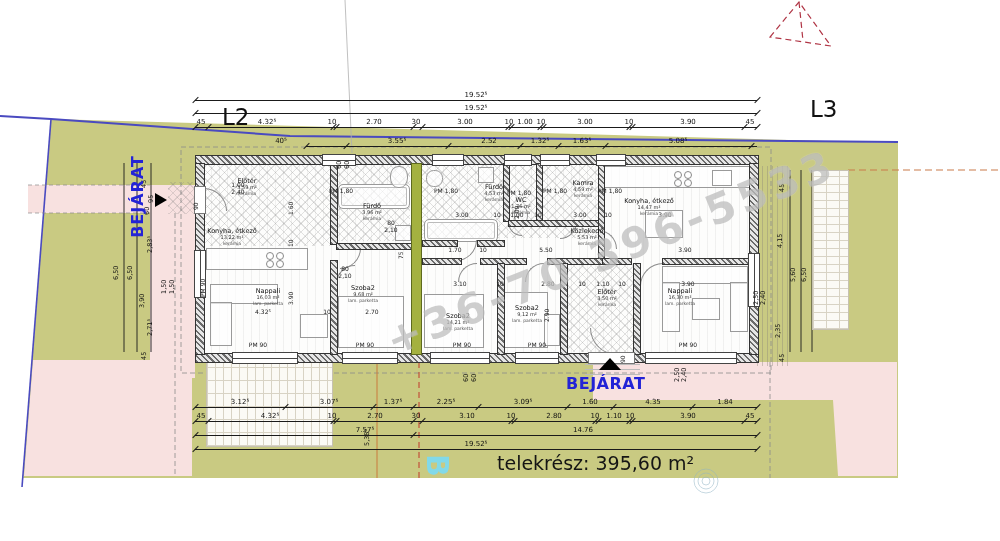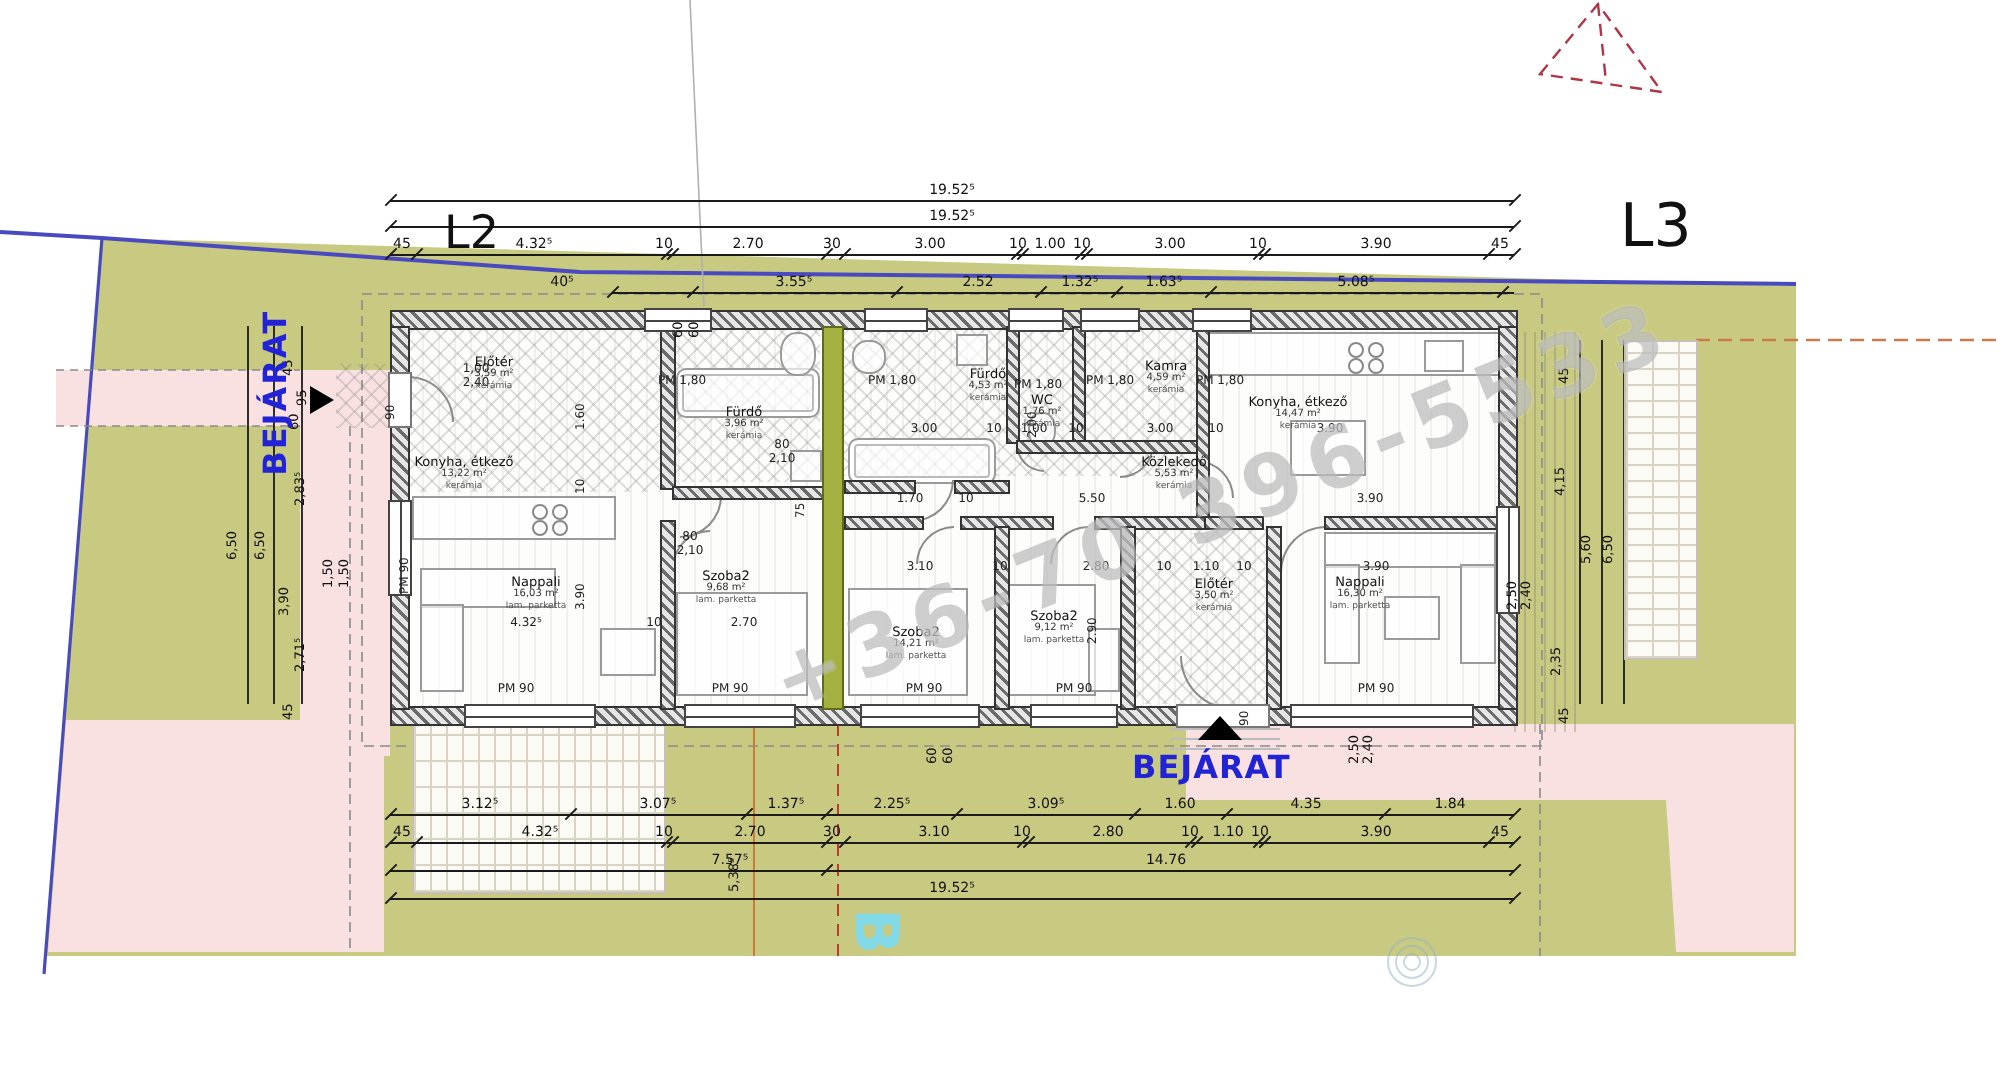--- a/index.html
+++ b/index.html
@@ -48,21 +48,21 @@
   .winlab{position:absolute;transform:translateX(-50%);font-size:6px;color:#222;white-space:nowrap;}
   .winlab.r{transform:rotate(-90deg);transform-origin:left bottom;}
   .room-label{position:absolute;transform:translate(-50%,0);text-align:center;line-height:1.15;z-index:6;}
   .room-label .rn{font-size:6.5px;color:#111;}
   .room-label .ra{font-size:5px;color:#333;}
   .room-label .rf{font-size:4.5px;color:#555;}
   
   .title{position:absolute;color:#111;z-index:7;white-space:nowrap;}
   #l2-label{left:222px;top:104px;font-size:23px;}
   #l2-area{left:186px;top:128px;font-size:19px;background:#fff;padding:0 3px;}
-  #l3-label{left:810px;top:96px;font-size:30px;}
+  #l3-label{left:810px;top:96px;font-size:23px;}
   #l3-area{left:768px;top:118px;font-size:19px;}
   #telekresz-label{left:497px;top:452px;font-size:19px;color:#151515;}
   #bejarat-left{position:absolute;left:128px;top:155px;z-index:7;writing-mode:vertical-rl;
     transform:rotate(180deg);font-size:16px;font-weight:bold;color:#2323d6;letter-spacing:1px;}
   #bejarat-bottom{position:absolute;left:566px;top:374px;z-index:7;font-size:16px;
     font-weight:bold;color:#2323d6;letter-spacing:0.5px;}
   #watermark{position:absolute;left:388px;top:318px;z-index:8;font-size:42px;font-weight:bold;
     letter-spacing:5px;color:rgba(125,125,125,0.38);transform:rotate(-22deg);
     transform-origin:left center;white-space:nowrap;text-shadow:0 0 1px rgba(255,255,255,.6);}
   #watermark-b{position:absolute;left:426px;top:448px;z-index:7;font-size:30px;font-weight:bold;
@@ -471,18 +471,19 @@
       </div>
       <div class="room-label" style="left: 680px; top: 288px;">
         <div class="rn">Nappali</div>
         <div class="ra">16,30 m²</div>
         <div class="rf">lam. parketta</div>
       </div>
     </div>
 
   <div class="title" id="l2-label">L2</div>
   <div class="title" id="l3-label">L3</div>
+  <div class="title" id="telekresz-label">telekrész: 395,60 m²</div>
   <div id="bejarat-left">BEJÁRAT</div>
   <div id="bejarat-bottom">BEJÁRAT</div>
   <div id="watermark">+36-70 396-5533</div>
   <div id="watermark-b">B</div>
 
 </div>
 
 </body></html>

